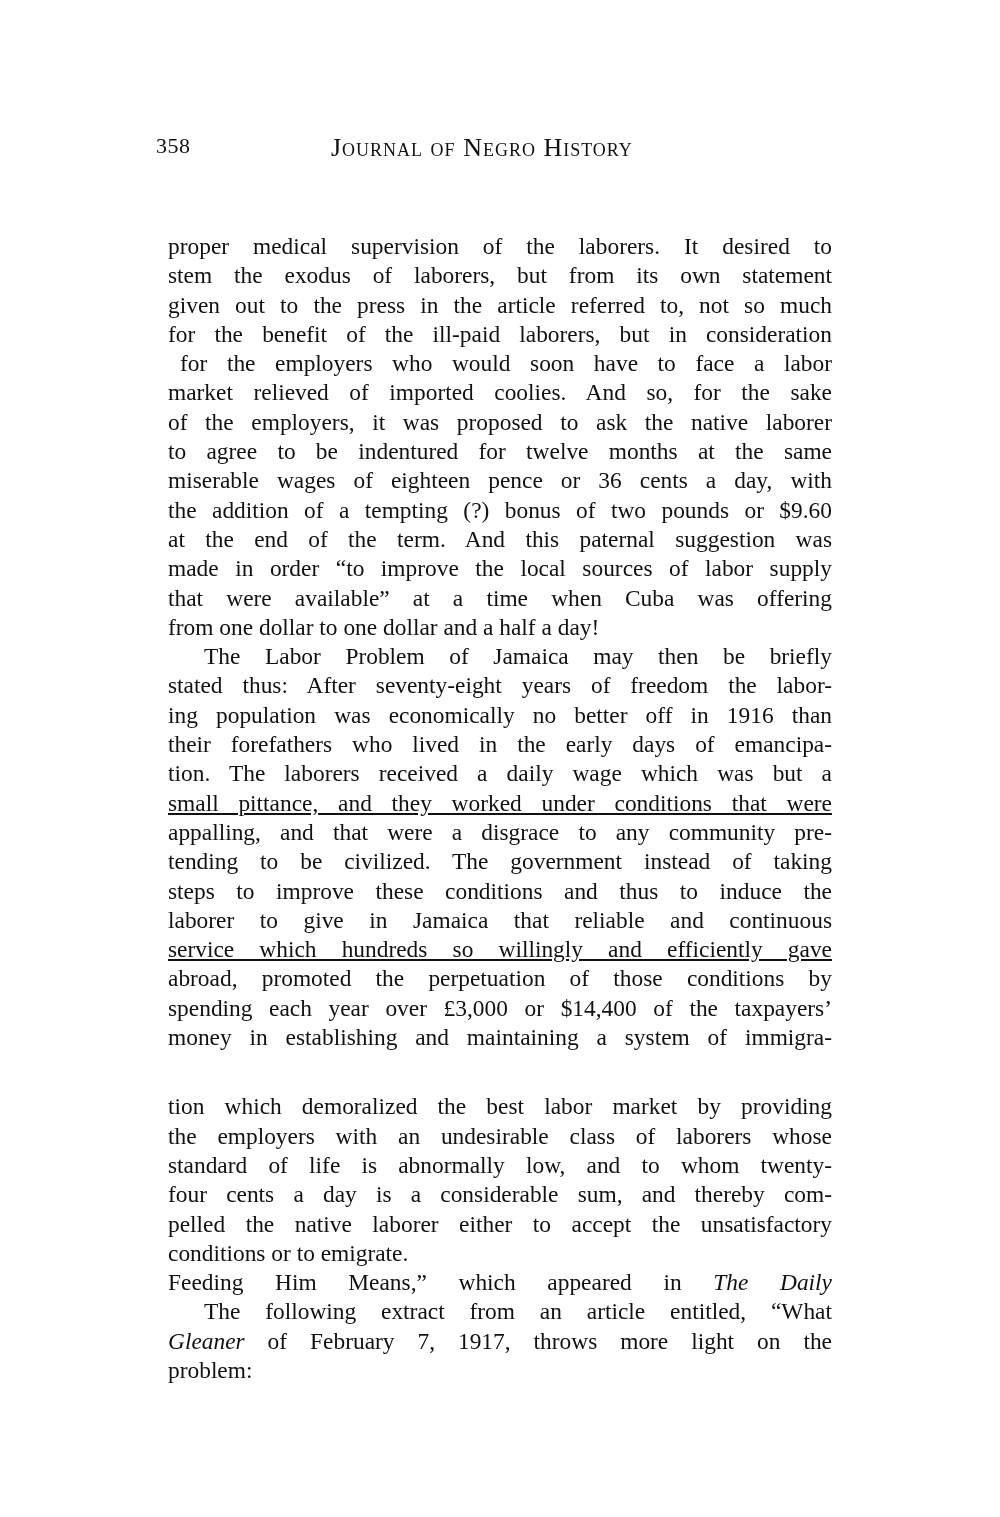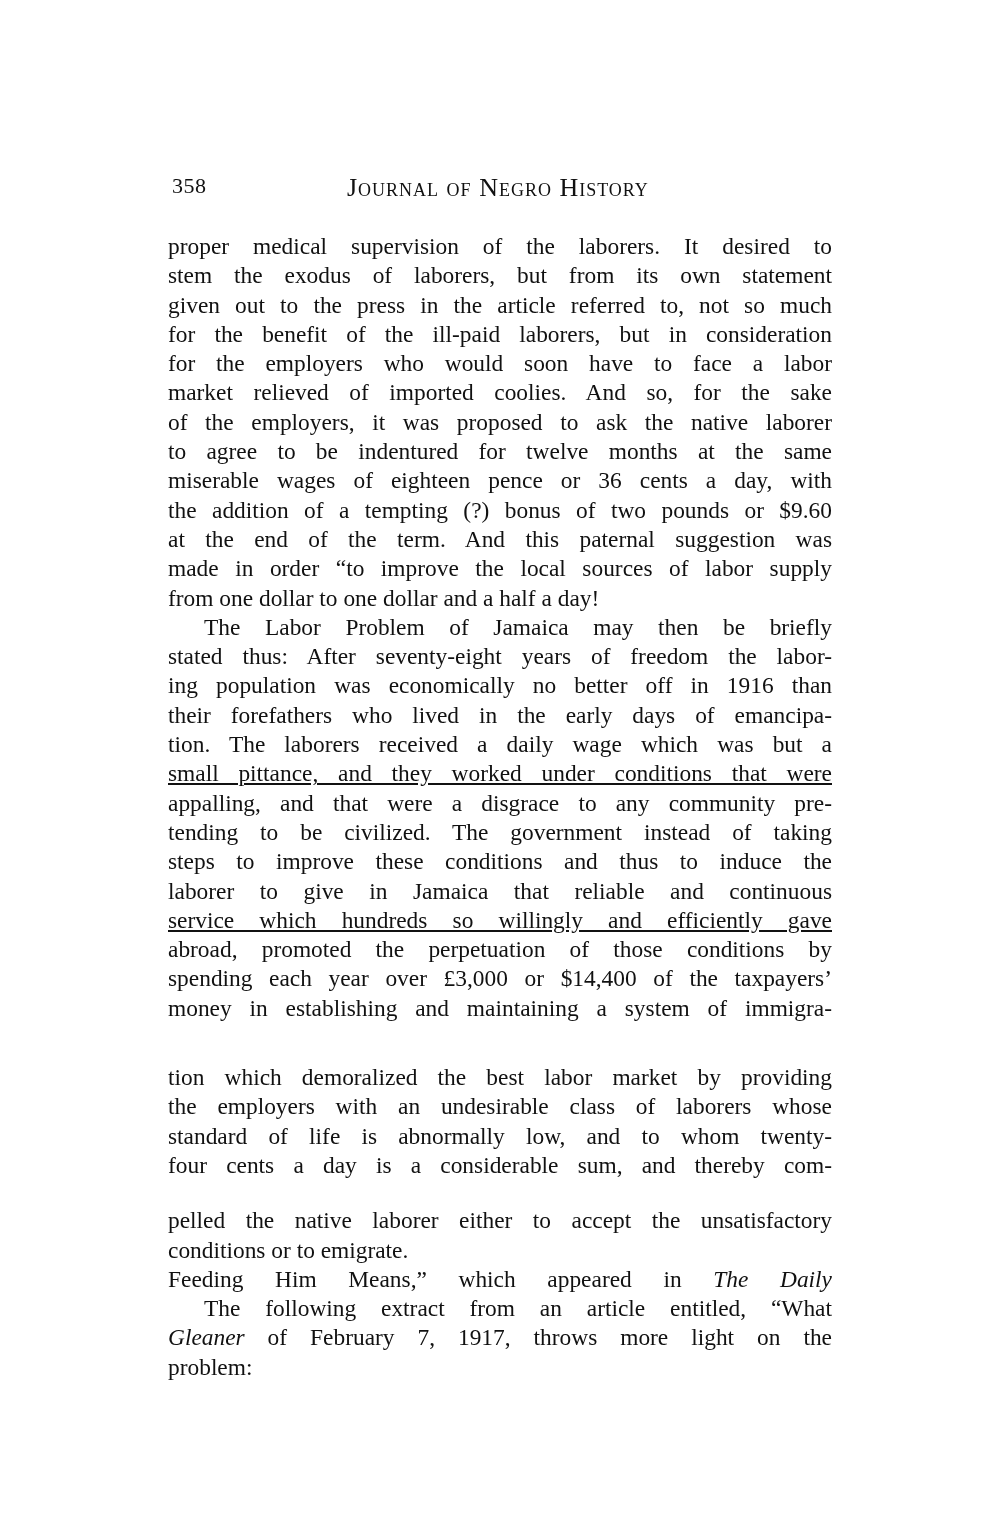--- a/index.html
+++ b/index.html
@@ -2,21 +2,21 @@
 <html><head>
   <meta charset="utf-8">
   <style>
     html, body { margin: 0; padding: 0; background: #ffffff; }
     body {
       width: 1000px; height: 1517px; position: relative; overflow: hidden;
       font-family: "Liberation Serif", "DejaVu Serif", serif;
       color: #111111;
     }
     .header {
-      position: absolute; top: 133px; left: 172px; width: 664px; height: 30px; margin-top: 40px;
+      position: absolute; top: 133px; left: 156px; width: 664px; height: 30px;
     }
     .page-number {
       position: absolute; left: 0; top: 0; font-size: 22px; letter-spacing: 0.5px;
     }
     .running-head {
       position: absolute; left: 175px; top: 0; font-size: 26px;
       font-variant: small-caps; letter-spacing: 1px;
     }
     .body-text {
       position: absolute; top: 184px; left: 168px; width: 664px;
@@ -37,28 +37,29 @@
   <span class="page-number">358</span>
   <span class="running-head">Journal of Negro History</span>
 </div>
 
 <div class="body-text">
   <div>
     <span class="line" style="white-space: normal; overflow: hidden; margin-top: 48px;">proper medical supervision of the laborers.  It desired to</span>
     <span class="line" style="white-space: normal; overflow: hidden;">stem the exodus of laborers, but from its own statement</span>
     <span class="line" style="white-space: normal; overflow: hidden;">given out to the press in the article referred to, not so much</span>
     <span class="line" style="white-space: normal; overflow: hidden;">for the benefit of the ill-paid laborers, but in consideration</span>
-    <span class="line" style="white-space: normal; overflow: hidden;">for the employers who would soon have to face a labor</span>
+    <span class="line" style="white-space: normal; overflow: hidden; margin-left: 12px;">for the employers who would soon have to face a labor</span>
     <span class="line" style="white-space: normal; overflow: hidden;">market relieved of imported coolies.  And so, for the sake</span>
     <span class="line" style="white-space: normal; overflow: hidden;">of the employers, it was proposed to ask the native laborer</span>
     <span class="line" style="white-space: normal; overflow: hidden; font-family: Liberation Serif, serif;">to agree to be indentured for twelve months at the same</span>
     <span class="line" style="white-space: normal; overflow: hidden;">miserable wages of eighteen pence or 36 cents a day, with</span>
     <span class="line" style="white-space: normal; overflow: hidden;">the addition of a tempting (?) bonus of two pounds or $9.60</span>
     <span class="line" style="white-space: normal; overflow: hidden;">at the end of the term.  And this paternal suggestion was</span>
     <span class="line" style="white-space: normal; overflow: hidden;">made in order “to improve the local sources of labor supply</span>
+    <span class="line" style="white-space: normal; overflow: hidden;">that were available” at a time when Cuba was offering</span>
     <span class="line last" style="white-space: normal; overflow: hidden;">from one dollar to one dollar and a half a day!</span>
   </div>
 
   <div>
     <span class="line indent" style="white-space: normal; overflow: hidden;">The Labor Problem of Jamaica may then be briefly</span>
     <span class="line" style="white-space: normal; overflow: hidden;">stated thus: After seventy-eight years of freedom the labor-</span>
     <span class="line" style="white-space: normal; overflow: hidden;">ing population was economically no better off in 1916 than</span>
     <span class="line" style="white-space: normal; overflow: hidden;">their forefathers who lived in the early days of emancipa-</span>
     <span class="line" style="white-space: normal; overflow: hidden;">tion.  The laborers received a daily wage which was but a</span>
     <span class="line" style="white-space: normal; overflow: hidden; text-decoration: underline;">small pittance, and they worked under conditions that were</span>
@@ -67,21 +68,21 @@
     <span class="line" style="white-space: normal; overflow: hidden;">steps to improve these conditions and thus to induce the</span>
     <span class="line" style="white-space: normal; overflow: hidden;">laborer to give in Jamaica that reliable and continuous</span>
     <span class="line" style="white-space: normal; overflow: hidden; text-decoration: underline;">service which hundreds so willingly and efficiently gave</span>
     <span class="line" style="white-space: normal; overflow: hidden;">abroad, promoted the perpetuation of those conditions by</span>
     <span class="line" style="white-space: normal; overflow: hidden;">spending each year over £3,000 or $14,400 of the taxpayers’</span>
     <span class="line" style="white-space: normal; overflow: hidden;">money in establishing and maintaining a system of immigra-</span>
     <span class="line" style="white-space: normal; overflow: hidden; margin-top: 40px;">tion which demoralized the best labor market by providing</span>
     <span class="line" style="white-space: normal; overflow: hidden;">the employers with an undesirable class of laborers whose</span>
     <span class="line" style="white-space: normal; overflow: hidden;">standard of life is abnormally low, and to whom twenty-</span>
     <span class="line" style="white-space: normal; overflow: hidden;">four cents a day is a considerable sum, and thereby com-</span>
-    <span class="line" style="white-space: normal; overflow: hidden; margin-top: 26px;">pelled the native laborer either to accept the unsatisfactory</span>
+    <span class="line" style="white-space: normal; overflow: hidden;">pelled the native laborer either to accept the unsatisfactory</span>
     <span class="line last" style="white-space: normal; overflow: hidden;">conditions or to emigrate.</span>
   </div>
 
   <div>
     <span class="line" style="white-space: normal; overflow: hidden;"><span>Feeding Him Means,” which appeared in </span><em>The Daily</em></span>
     <span class="line indent" style="white-space: normal; overflow: hidden;">The following extract from an article entitled, “What</span>
     <span class="line" style="white-space: normal; overflow: hidden;"><em>Gleaner</em><span> of February 7, 1917, throws more light on the</span></span>
     <span class="line last" style="white-space: normal; overflow: hidden;">problem:</span>
   </div>
 </div>

